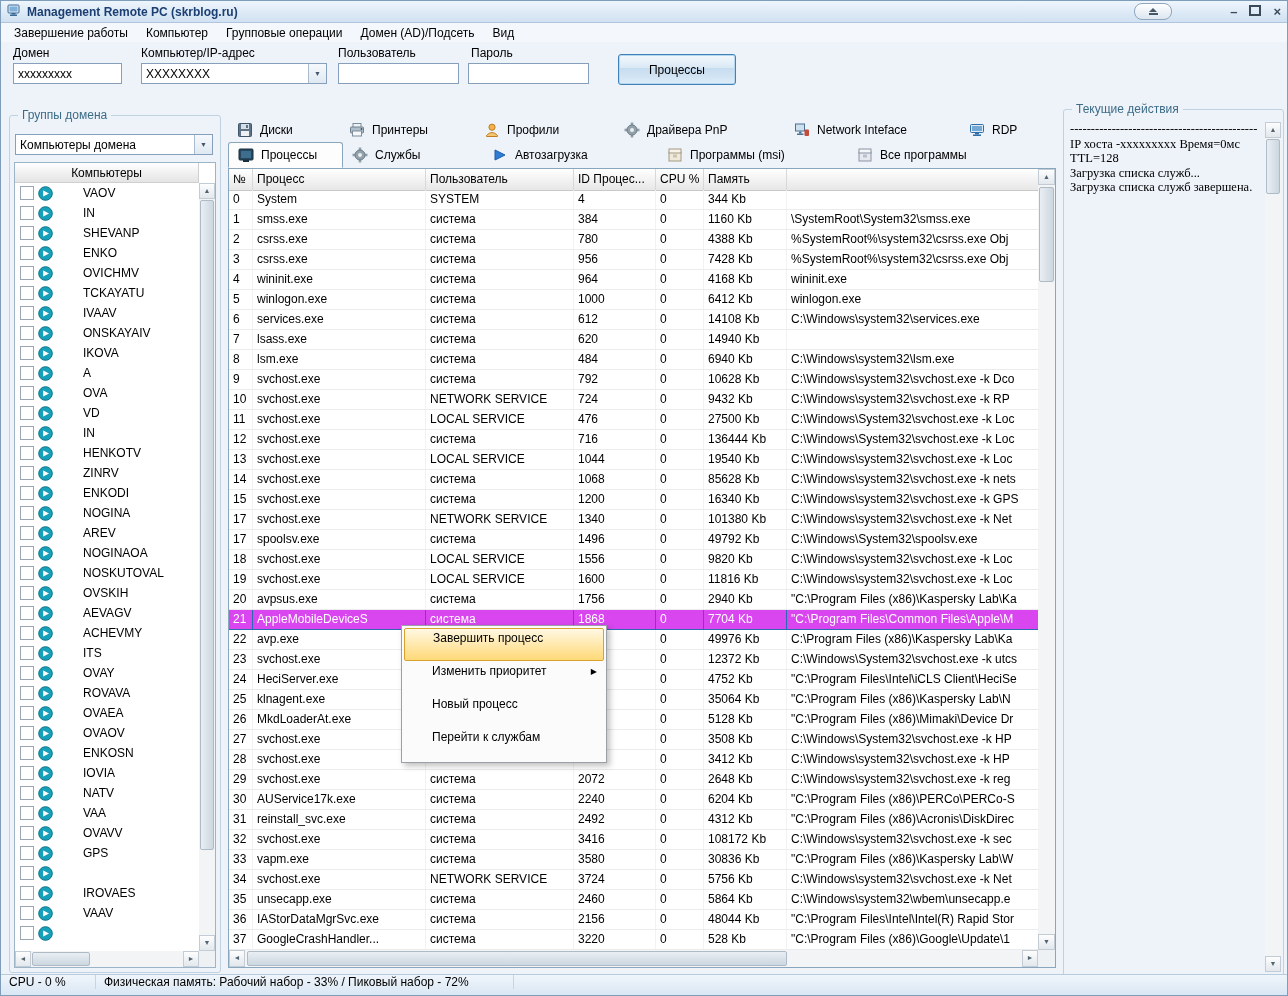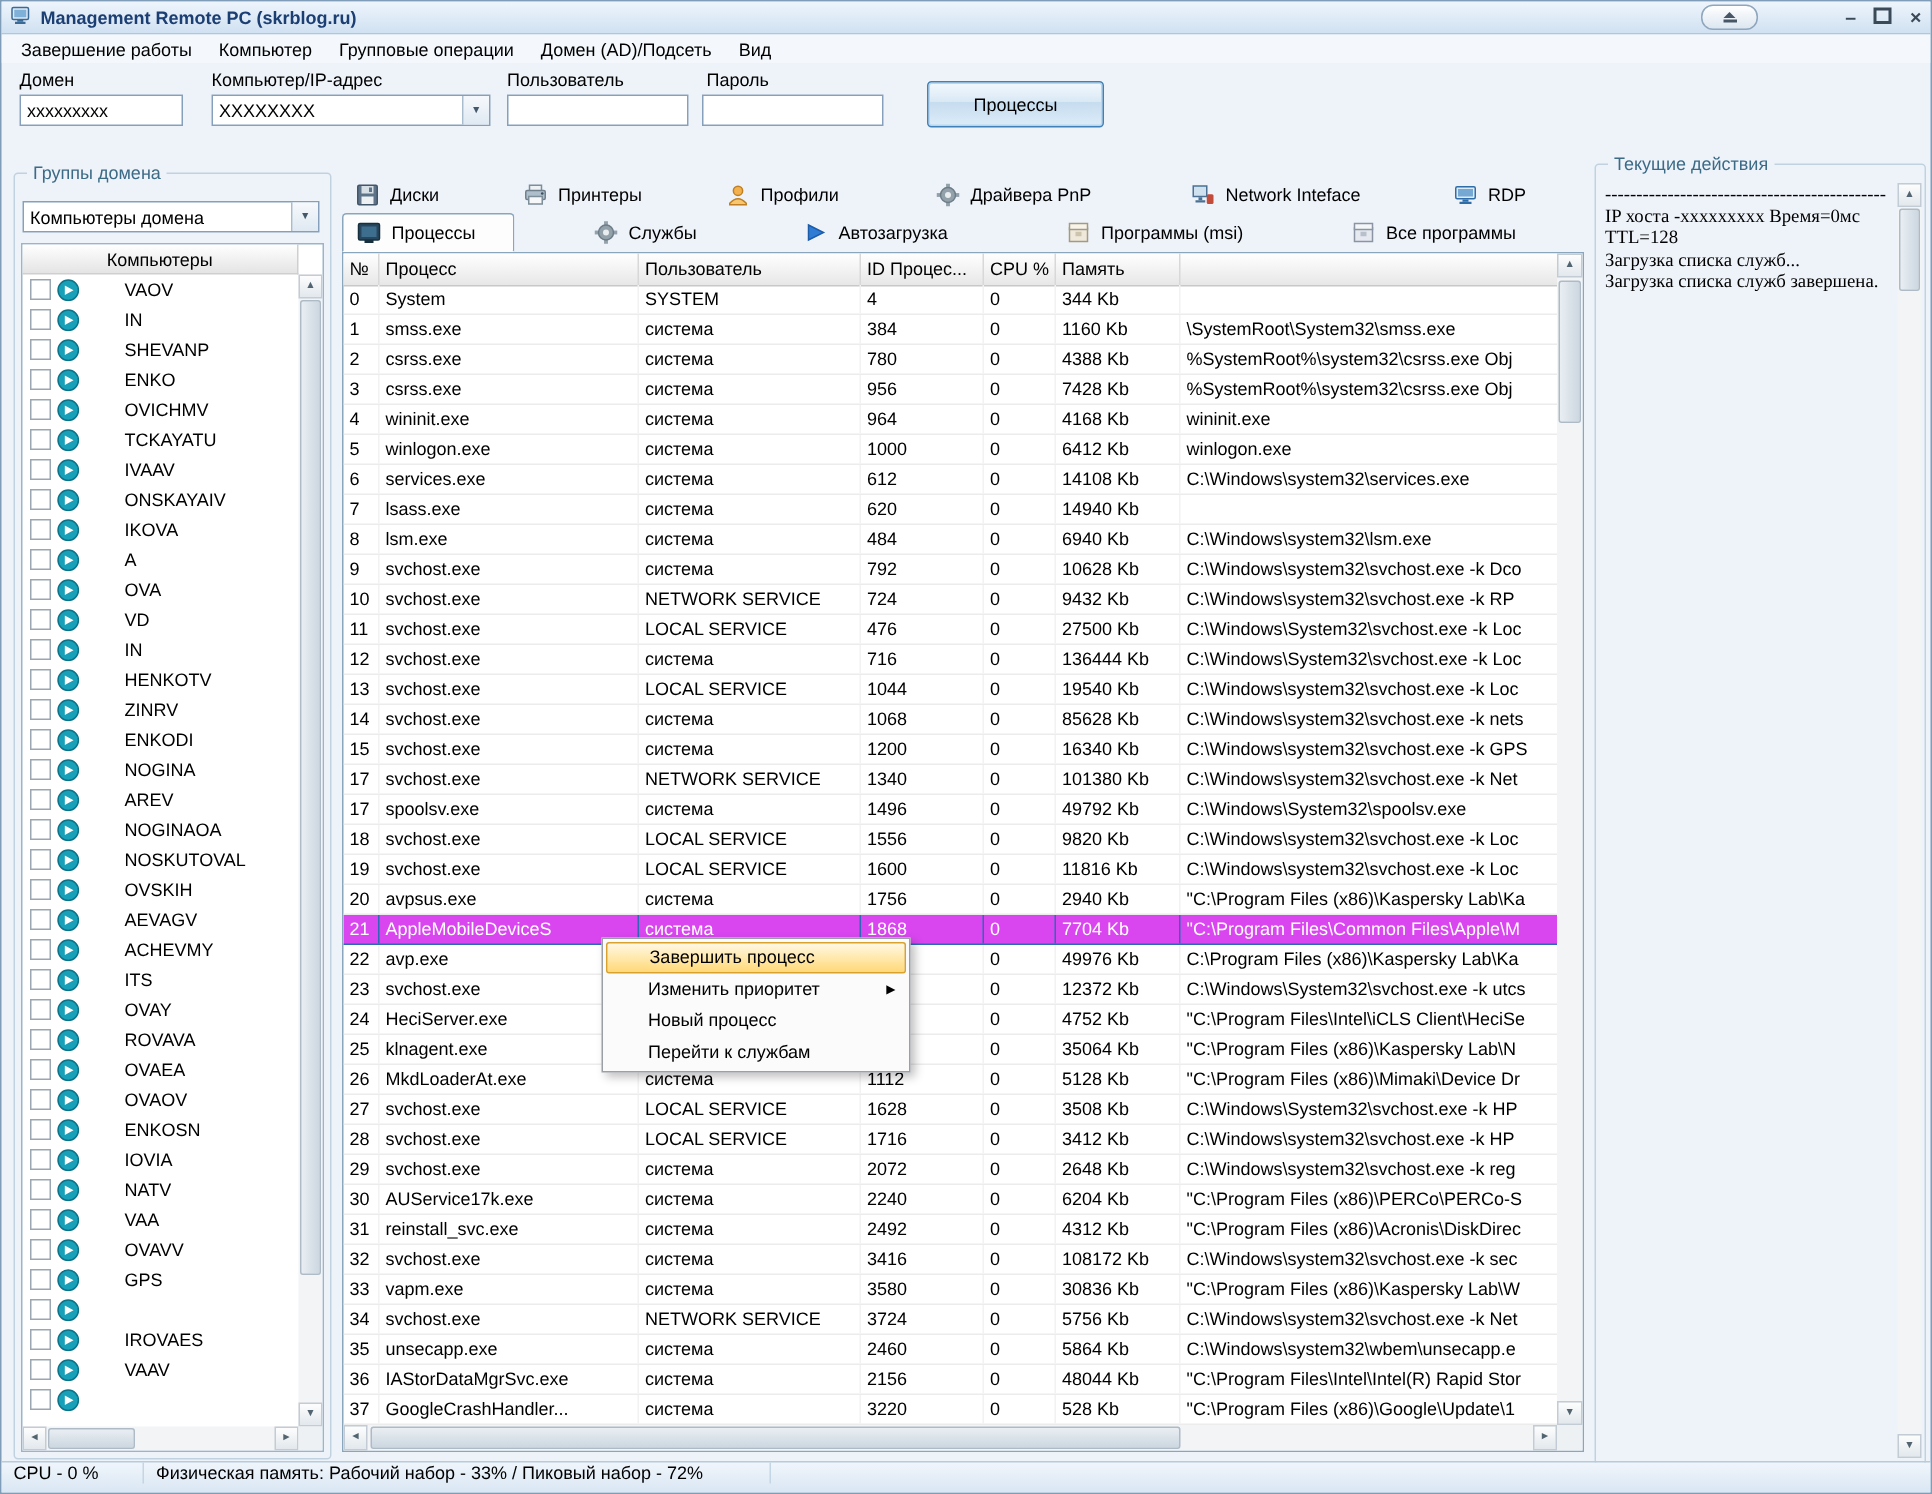--- a/index.html
+++ b/index.html
@@ -62,21 +62,21 @@
   .th{box-sizing:border-box;padding:3px 4px;border-right:1px solid #d8d8d8;overflow:hidden;white-space:nowrap;flex:none}
   .tbody{position:absolute;left:0;top:21px;right:17px;bottom:17px;overflow:hidden}
   .tr{display:flex;height:20px;border-bottom:1px solid #ececec;box-sizing:border-box}
   .td{box-sizing:border-box;padding:2px 4px;border-right:1px solid #f2f2f2;overflow:hidden;white-space:nowrap;flex:none}
   .tr.selected{background:#d946ef;color:#fff;border-bottom-color:#2c69b4}
   .tr.selected .td{border-right-color:#2c69b4}
   .c0{width:24px}.c1{width:173px}.c2{width:148px}.c3{width:82px}.c4{width:48px}.c5{width:83px}.c6{width:251px;border-right:none}
   
   .ctx{position:absolute;left:400px;top:624px;width:206px;background:#fbfbfb;border:1px solid #9aa0a5;
     box-shadow:3px 3px 6px rgba(0,0,0,.25);padding:2px;box-sizing:border-box;z-index:50}
-  .ctx-item{position:relative;height:21px;line-height:21px;padding-left:28px;white-space:nowrap;box-sizing:border-box}
+  .ctx-item{position:relative;height:33px;line-height:21px;padding-left:28px;white-space:nowrap;box-sizing:border-box}
   .ctx-item.hl{background:linear-gradient(#fff8e3,#ffd978);border:1px solid #d9a12e;border-radius:2px;line-height:19px}
   .ctx-arrow{position:absolute;right:7px;top:0;font-size:8px}
   
   #right-gb{left:1062px;top:108px;width:219px;height:866px}
   .log{position:absolute;left:6px;top:12px;right:22px;bottom:6px;font-family:"Liberation Serif",serif;font-size:12.5px;line-height:14.5px;overflow:hidden}
   .log-line{white-space:nowrap;overflow:hidden}
   
   .statusbar{position:absolute;left:0;bottom:0;right:0;height:20px;background:linear-gradient(#f0f5fb,#d9e7f4);
     border-top:1px solid #b7cbde;display:flex;align-items:flex-start}
   .sseg{padding:0 8px;display:flex;align-items:center;border-right:1px solid #c4d5e4;box-sizing:border-box;white-space:nowrap;overflow:hidden}
@@ -513,21 +513,21 @@
       </div>
     <div class="tabs-row" id="tabs2">
         <div class="tab selected" style="width: 115px;">
           <span class="icon"><svg width="16" height="16">
               <rect x="1" y="2" width="14" height="11" rx="1" fill="#28475e" stroke="#16303f"></rect>
               <rect x="3" y="4" width="10" height="7" fill="#3e6e8e"></rect>
               <rect x="5" y="13" width="6" height="2" fill="#16303f"></rect>
             </svg></span>
           <span class="tab-label">Процессы</span>
         </div>
-        <div class="tab" style="width: 140px; margin-left: 44px;">
+        <div class="tab" style="width: 140px;">
           <span class="icon"><svg width="16" height="16">
               <rect x="6.7" y="0.5" width="2.6" height="15" fill="#93a1ab"></rect>
               <rect x="0.5" y="6.7" width="15" height="2.6" fill="#93a1ab"></rect>
               <circle cx="8" cy="8" r="5" fill="#93a1ab" stroke="#6d7d88"></circle>
               <circle cx="8" cy="8" r="2" fill="#e9edf0"></circle>
             </svg></span>
           <span class="tab-label">Службы</span>
         </div>
         <div class="tab" style="width: 175px;">
           <span class="icon"><svg width="16" height="16">

